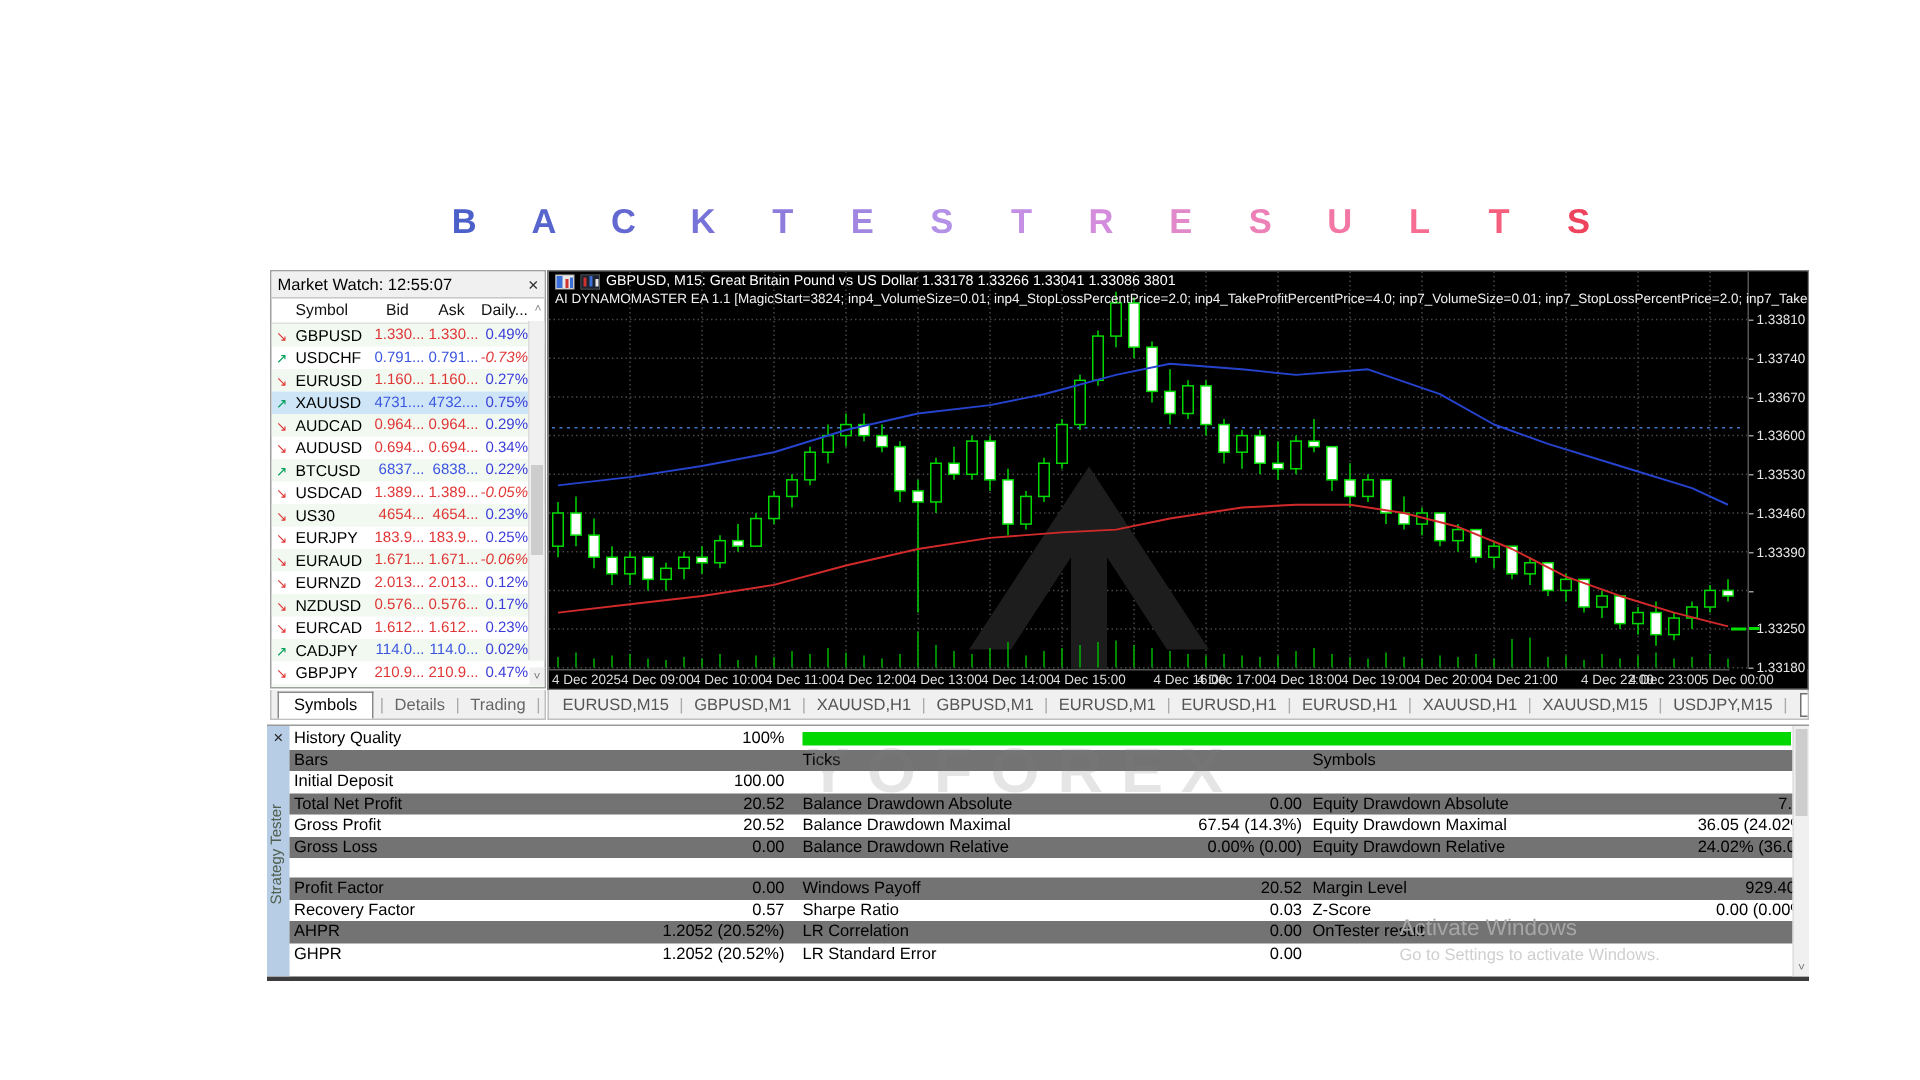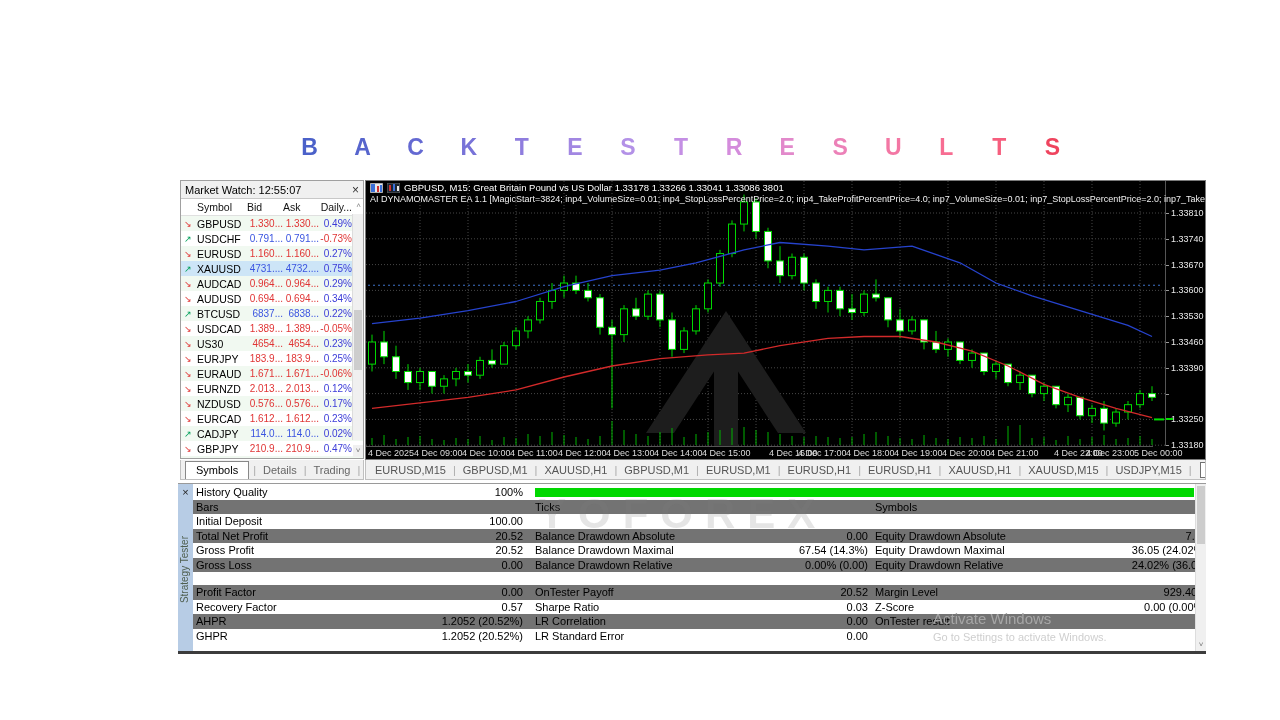--- a/index.html
+++ b/index.html
@@ -10,37 +10,37 @@
   #heading span{flex:1;text-align:center;font-weight:bold;font-size:23px;}
 
   
   #market-watch{position:absolute;left:180px;top:180px;width:184px;height:279px;background:#fff;border:1px solid #a0a0a0;box-sizing:border-box;overflow:hidden;}
   #mw-titlebar{height:17px;background:#f0f0f0;border-bottom:1px solid #c8c8c8;font-size:11px;color:#000;display:flex;align-items:center;padding:0 4px;}
   #mw-title{flex:1;}
   #mw-close{font-size:12px;color:#333;line-height:10px;cursor:default;}
   #mw-header{height:16px;display:flex;align-items:center;font-size:10.5px;color:#111;border-bottom:1px solid #e0e0e0;position:relative;padding-left:3px;}
   .mwc-arrow{width:13px;}
   .mwc-sym{width:50px;}
-  .mwc-bid,.mwc-ask{width:36px;text-align:left;}
+  .mwc-bid,.mwc-ask{width:36px;text-align:center;}
   .mwc-daily{width:33px;text-align:right;}
   #mw-scrollup{position:absolute;right:2px;top:2px;font-size:8px;color:#888;}
   #mw-rows{position:relative;height:245px;overflow:hidden;}
   .mw-row{display:flex;align-items:center;height:15px;font-size:10.5px;padding-left:3px;}
   .mw-row.alt{background:#f1f9f1;}
   .mw-row.selected{background:#cde5f7;}
   .mw-arrow{width:13px;font-size:9px;}
   .mw-arrow.up{color:#00a05a;}
   .mw-arrow.down{color:#e03535;}
   .mw-sym{width:50px;color:#000;}
   .mw-bid,.mw-ask{width:36px;text-align:right;font-size:10px;}
   .mw-daily{width:33px;text-align:right;font-size:10px;}
   .val-up{color:#3b55e0;}
   .val-down{color:#e03535;}
   .pct-pos{color:#3b3bd8;}
-  .pct-neg{color:#e03535;}
+  .pct-neg{color:#e03535;font-style:italic;}
   #mw-scrollbar{position:absolute;right:0;top:33px;width:10px;height:226px;background:#f0f0f0;border-left:1px solid #dcdcdc;}
   #mw-thumb{position:absolute;left:1px;top:96px;width:8px;height:60px;background:#cdcdcd;}
   #mw-scrolldown{position:absolute;right:0;bottom:1px;width:10px;height:12px;background:#f0f0f0;font-size:8px;color:#777;text-align:center;line-height:12px;}
 
   
   #mw-tabs{position:absolute;left:180px;top:460px;width:184px;height:20px;background:#f0f0f0;border:1px solid #c0c0c0;border-top:none;box-sizing:border-box;display:flex;align-items:center;font-size:11px;color:#666;}
   #chart-tabs{position:absolute;left:365px;top:460px;width:841px;height:20px;background:#f0f0f0;border:1px solid #c0c0c0;border-top:none;box-sizing:border-box;display:flex;align-items:center;font-size:11px;color:#555;padding:0 6px;white-space:nowrap;overflow:hidden;}
   .tab-sep{color:#aaa;margin:0 4px;}
   .tab-item{padding:0 3px;}
   .tab-active{background:#fff;border:1px solid #707070;padding:1px 8px;color:#000;font-weight:bold;margin:0 4px;}
@@ -615,21 +615,21 @@
         <span class="t-v1">0.00</span>
         <span class="t-l2">Balance Drawdown Relative</span>
         <span class="t-v2">0.00% (0.00)</span>
         <span class="t-l3">Equity Drawdown Relative</span>
         <span class="t-v3">24.02% (36.05)</span>
       </div>
       <div class="t-row gap"></div>
       <div class="t-row shade">
         <span class="t-l1">Profit Factor</span>
         <span class="t-v1">0.00</span>
-        <span class="t-l2">OnTester Payoff</span>
+        <span class="t-l2">Windows Payoff</span>
         <span class="t-v2">20.52</span>
         <span class="t-l3">Margin Level</span>
         <span class="t-v3">929.40%</span>
       </div>
       <div class="t-row">
         <span class="t-l1">Recovery Factor</span>
         <span class="t-v1">0.57</span>
         <span class="t-l2">Sharpe Ratio</span>
         <span class="t-v2">0.03</span>
         <span class="t-l3">Z-Score</span>

